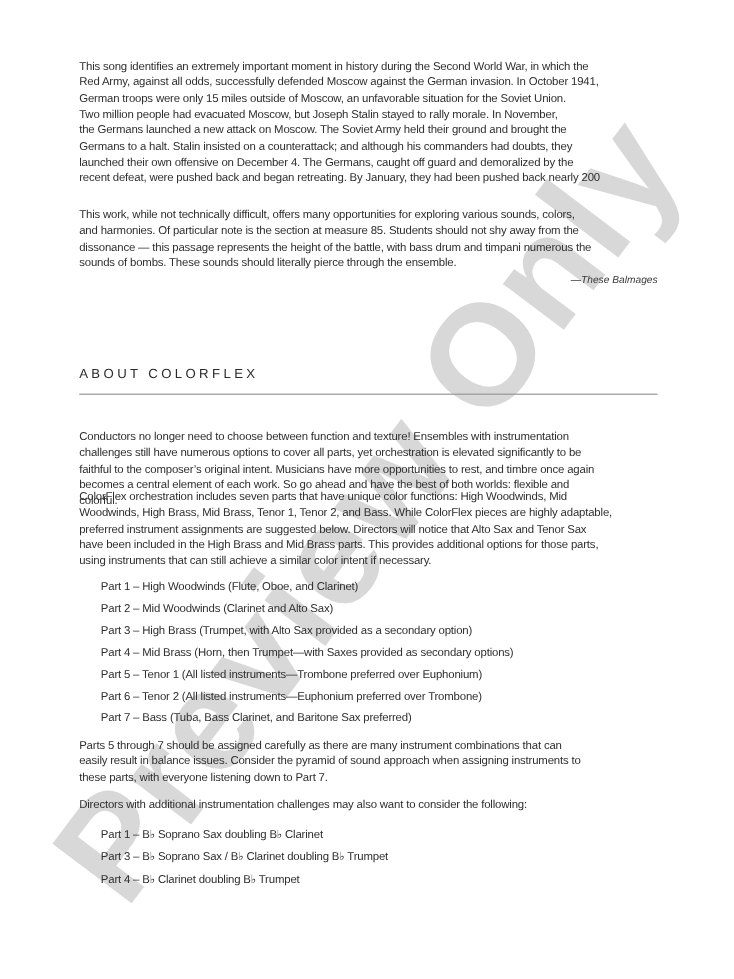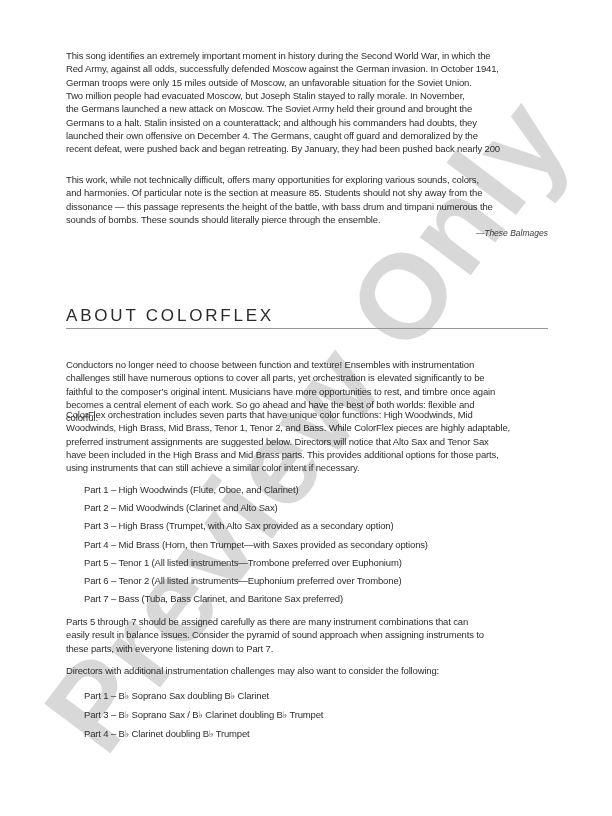--- a/index.html
+++ b/index.html
@@ -19,21 +19,21 @@
   .para .line { height:13.35px; line-height:13.35px; white-space:nowrap; }
   .list { position:absolute; left:84px; font-size:9.5px; letter-spacing:-0.15px; }
   .list .line { height:18.2px; line-height:18.2px; white-space:nowrap; }
   .list.tight .line { height:19px; line-height:19px; }
   #byline {
     position:absolute; left:66px; width:482px; top:228px;
     font-size:8.5px; font-style:italic; text-align:right; color:#3a3a3a;
   }
   #about-heading {
     position:absolute; left:66px; top:306px;
-    font-size:17px; letter-spacing:2.8px; color:#2b2b2b; white-space:nowrap;
+    font-size:11px; letter-spacing:2.8px; color:#2b2b2b; white-space:nowrap;
   }
   #heading-rule {
     position:absolute; left:66px; top:328px; width:482px; height:0;
     border-top:1px solid #979797;
   }
   #p1 { top:49px; }
   #p2 { top:173px; }
   #p3 { top:358px; }
   #p4 { top:408px; }
   #list1 { top:481px; }

